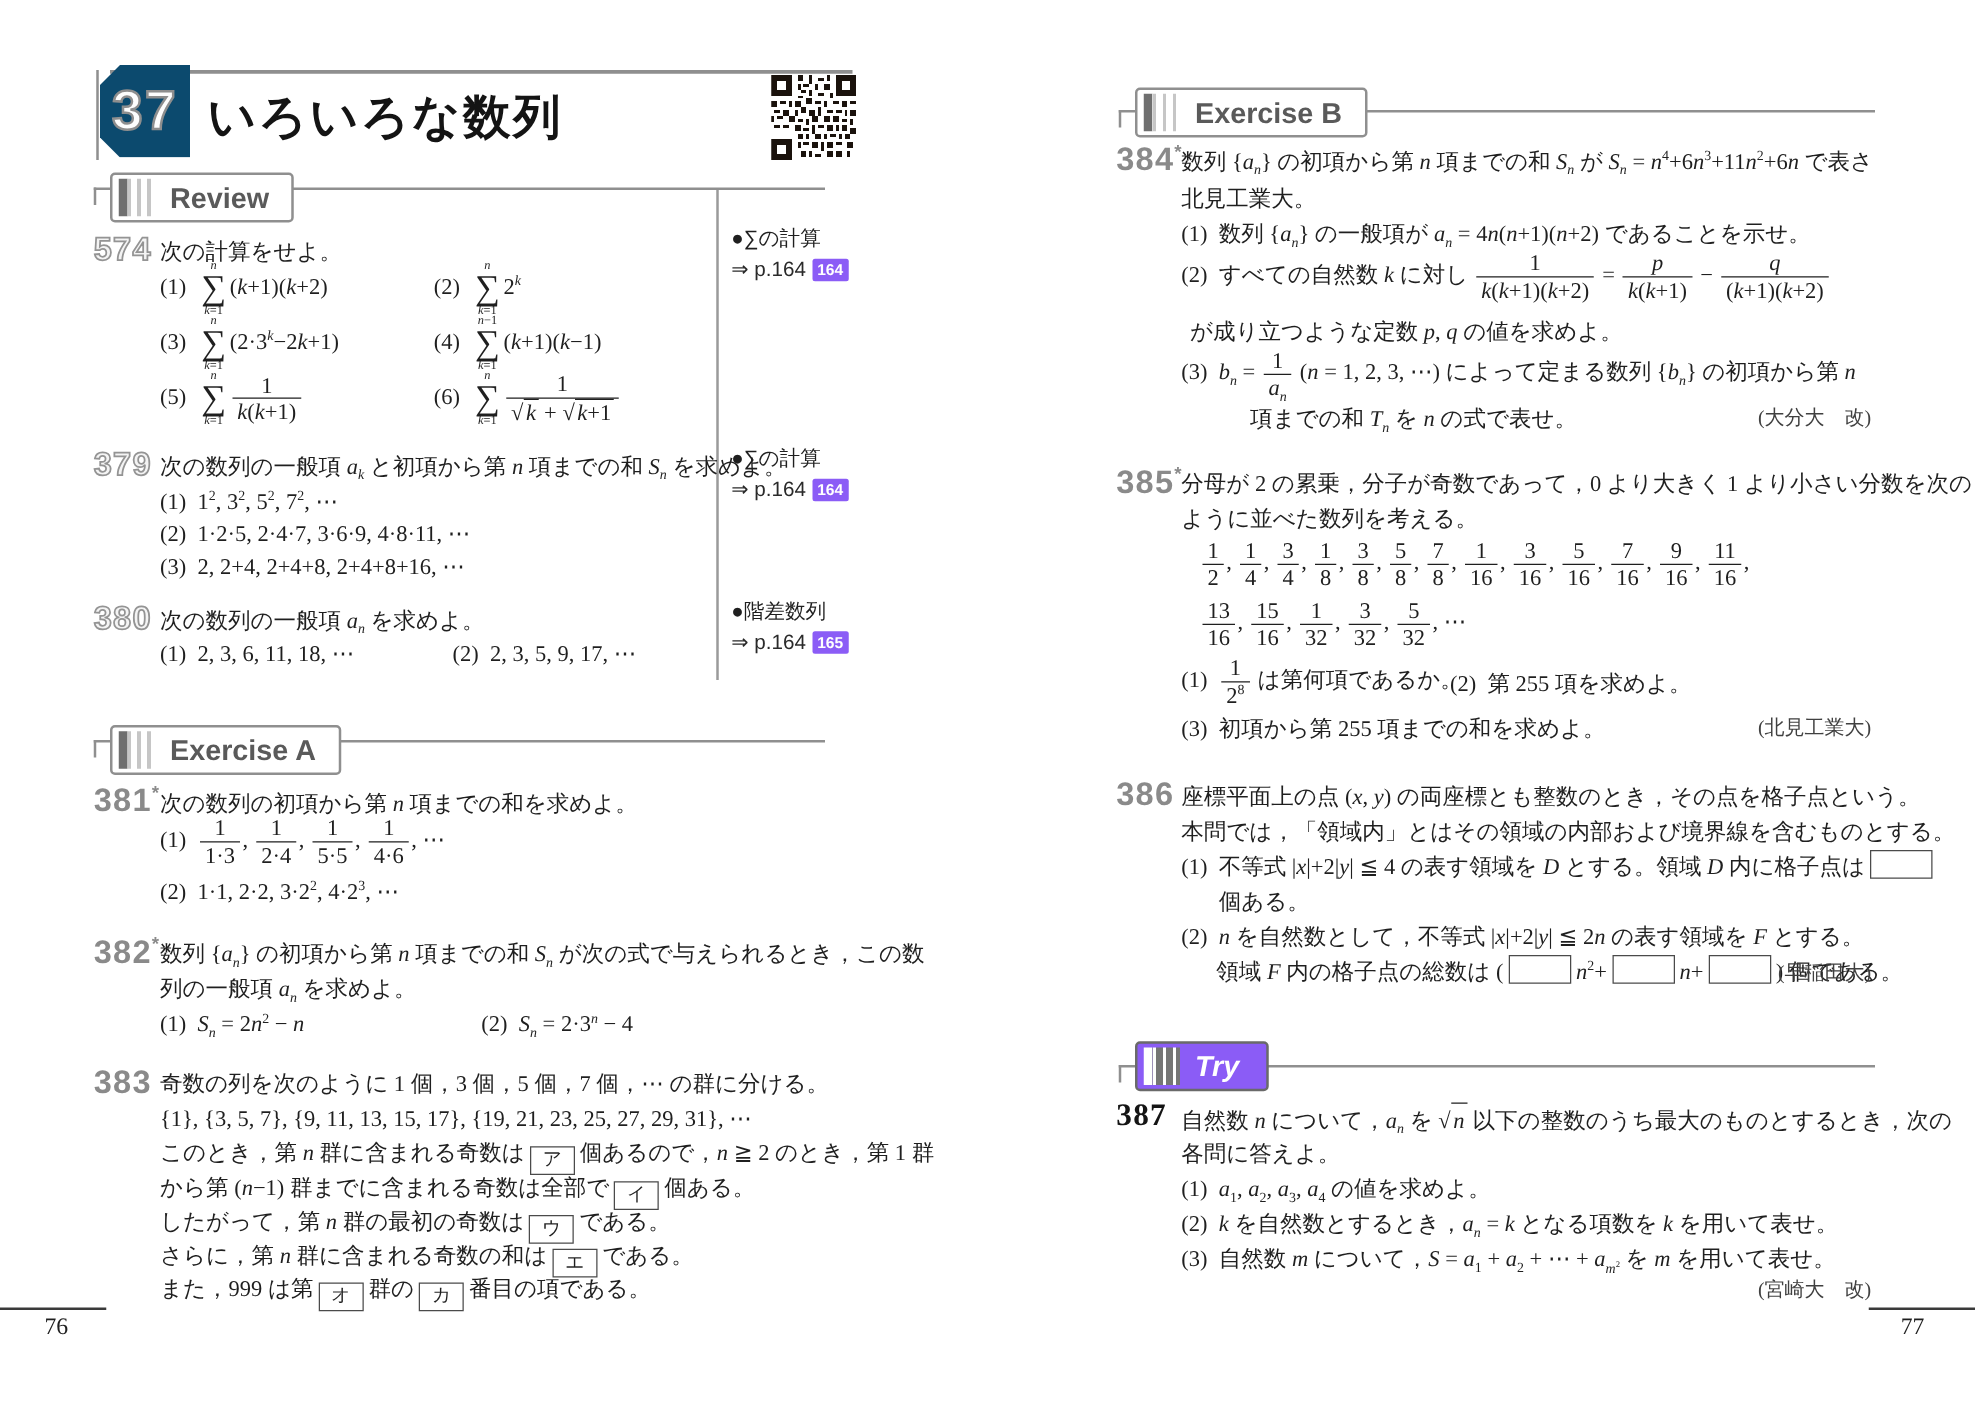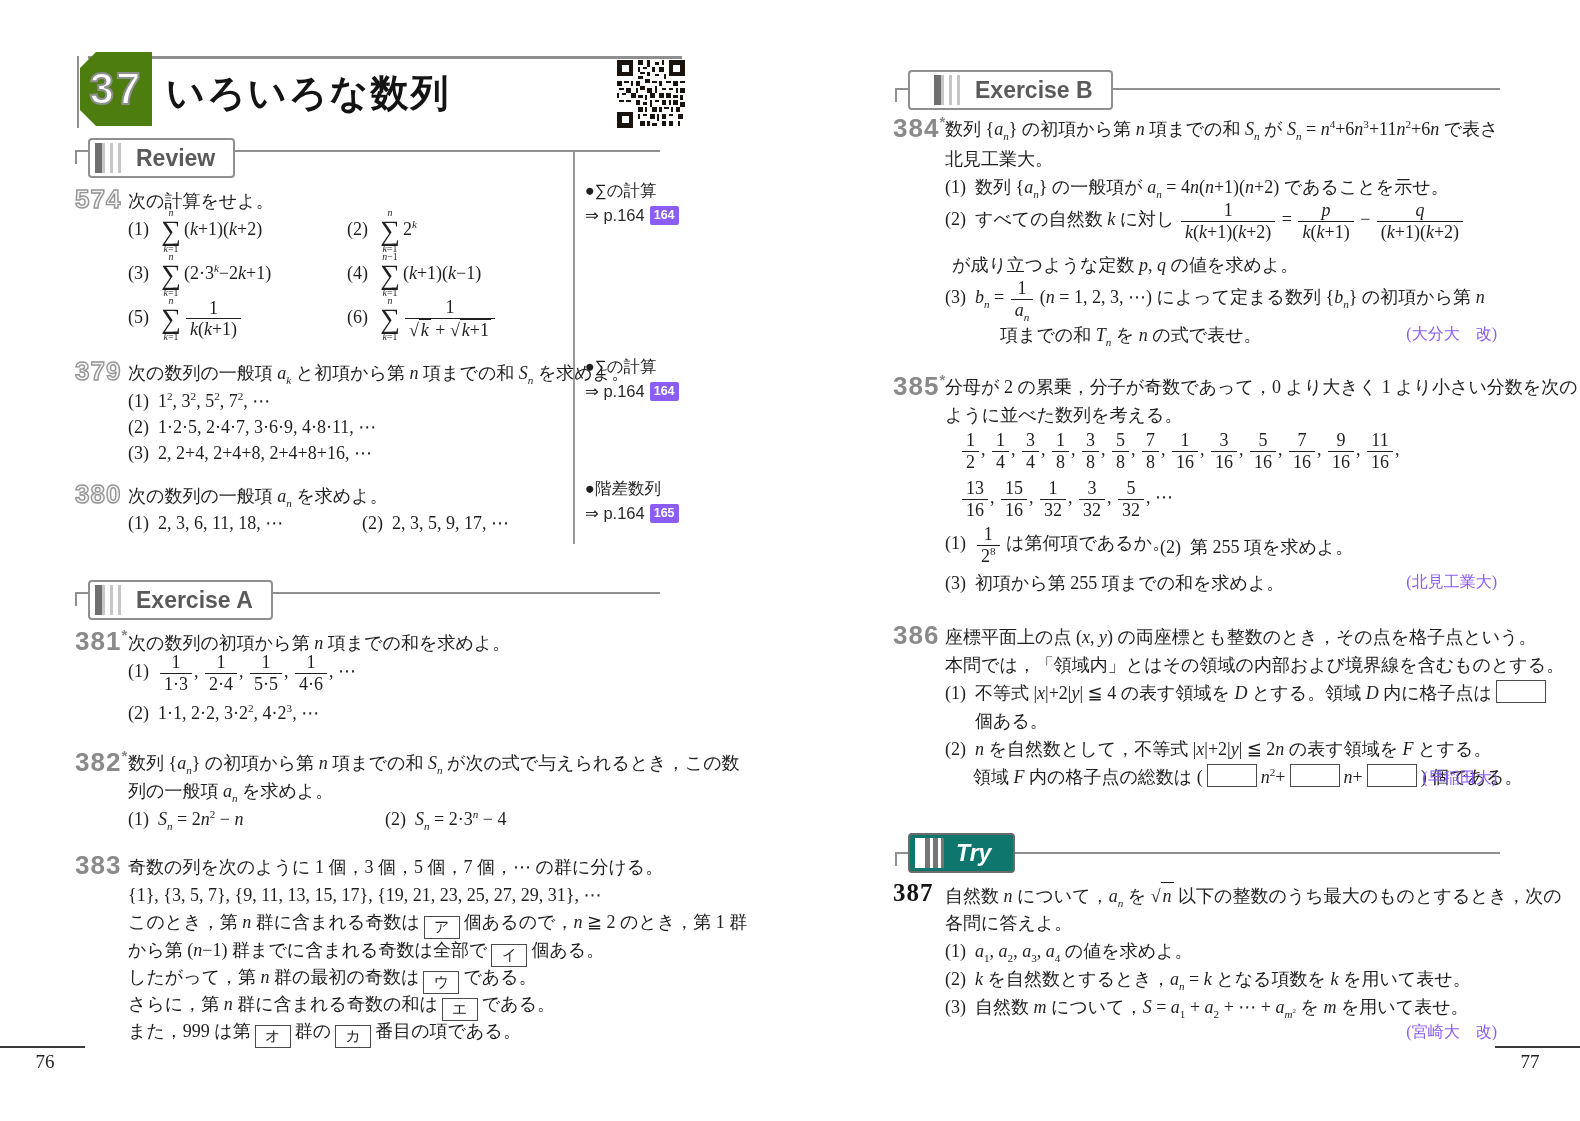--- a/index.html
+++ b/index.html
@@ -17,26 +17,26 @@
   
   .hline{position:absolute;height:2px;background:#8f8f8f;}
   .vtick{position:absolute;width:2px;background:#8f8f8f;}
   .tab{position:absolute;height:40px;background:#fff;border:2px solid #8f8f8f;border-radius:4px;
        display:flex;align-items:center;box-sizing:border-box;padding-right:18px;}
   .tab .bar{width:7px;align-self:stretch;margin:3px 0 3px 5px;background:#6f6f6f;}
   .tab .str{width:22px;align-self:stretch;margin:3px 0;
             background:repeating-linear-gradient(90deg,#c6c6c6 0 3px,#fff 3px 8px);}
   .tab .lbl{font-family:"Liberation Sans",sans-serif;font-weight:700;font-size:23px;
             color:#5a5a5a;margin-left:12px;white-space:nowrap;}
-  .tab.dark{background:#0f766e;border-color:#6a6a6a;}
+  .tab.dark{background:#8b5cf6;border-color:#6a6a6a;}
   .tab.dark .bar{background:#fff;}
   .tab.dark .str{background:repeating-linear-gradient(90deg,#fff 0 3px,#757575 3px 8px);}
   .tab.dark .lbl{color:#fff;font-style:italic;padding-right:4px;}
   
-  .chip{position:absolute;left:80px;top:52px;width:72px;height:74px;background:#4d7c0f;
+  .chip{position:absolute;left:80px;top:52px;width:72px;height:74px;background:#0c4a6e;
         clip-path:polygon(16px 0,100% 0,100% 100%,16px 100%,0 calc(100% - 16px),0 16px);
         display:flex;align-items:center;justify-content:center;}
   .chip span{font-family:"Liberation Sans",sans-serif;font-weight:700;font-size:44px;
              color:#fdfdfd;-webkit-text-stroke:2px #8e8e8e;letter-spacing:2px;}
   .chtitle{position:absolute;left:166px;top:68px;font-family:"Liberation Sans",sans-serif;
            font-weight:700;font-size:38px;color:#141414;letter-spacing:2px;}
   
   .note{position:absolute;font-family:"Liberation Sans",sans-serif;font-size:16.5px;color:#1f1f1f;white-space:nowrap;}
   .noteref{position:absolute;display:flex;align-items:center;gap:5px;
            font-family:"Liberation Sans",sans-serif;font-size:16.5px;color:#2a2a2a;}
@@ -54,21 +54,21 @@
   .sum .top,.sum .bot{font-size:0.55em;line-height:1.05;}
   .sum .sig{font-size:1.55em;line-height:0.9;}
   .sqrt{display:inline-flex;align-items:baseline;}
   .sqrt .rsign{line-height:1;}
   .sqrt .rad{border-top:1.4px solid #1f1f1f;padding:0 2px;}
   .abox{display:inline-block;border:1.6px solid #4a4a4a;min-width:22px;height:21px;
         line-height:21px;text-align:center;padding:0 6px;margin:0 4px;font-size:15px;
         vertical-align:-4px;background:#fff;}
   .abox.empty{min-width:36px;}
   
-  .src{position:absolute;text-align:right;font-size:16px;white-space:pre;color:#8b5cf6;}
+  .src{position:absolute;text-align:right;font-size:16px;white-space:pre;color:#404040;}
   
   .frule{position:absolute;height:2px;background:#3a3a3a;}
   .fnum{position:absolute;font-size:19px;color:#1f1f1f;text-align:center;width:50px;}
   .divider{position:absolute;width:2px;background:#9a9a9a;}
   .qr{position:absolute;left:617px;top:60px;}
 </style>
 </head>
 <body>
 
 <div class="sheet">
@@ -180,21 +180,21 @@
     </div>
 
     <div class="frule" style="left:0;top:1046px;width:85px;"></div>
     <div class="fnum" style="left:20px;top:1051px;">76</div>
   </div>
 
   <div>
 
     <div class="hline" style="left:895px;top:88px;width:605px;"></div>
     <div class="vtick" style="left:895px;top:88px;height:14px;"></div>
-    <div class="tab" style="left:908px;top:70px;padding-left:19px;">
+    <div class="tab" style="left:908px;top:70px;">
       <span class="bar"></span>
       <span class="str"></span>
       <span class="lbl">Exercise B</span>
     </div>
 
     <div>
       <div class="pnum" style="left:893px;top:114px;"><span>384</span><sup>*</sup></div>
       <div class="line" style="left:945px;top:116px;">数列 {<i>a</i><sub><i>n</i></sub>} の初項から第 <i>n</i> 項までの和 <i>S</i><sub><i>n</i></sub> が <i>S</i><sub><i>n</i></sub> = <i>n</i><sup>4</sup>+6<i>n</i><sup>3</sup>+11<i>n</i><sup>2</sup>+6<i>n</i> で表さ</div>
       <div class="line" style="left:945px;top:146px;">北見工業大。</div>
       <div class="line" style="left:945px;top:174px;">(1)  数列 {<i>a</i><sub><i>n</i></sub>} の一般項が <i>a</i><sub><i>n</i></sub> = 4<i>n</i>(<i>n</i>+1)(<i>n</i>+2) であることを示せ。</div>

